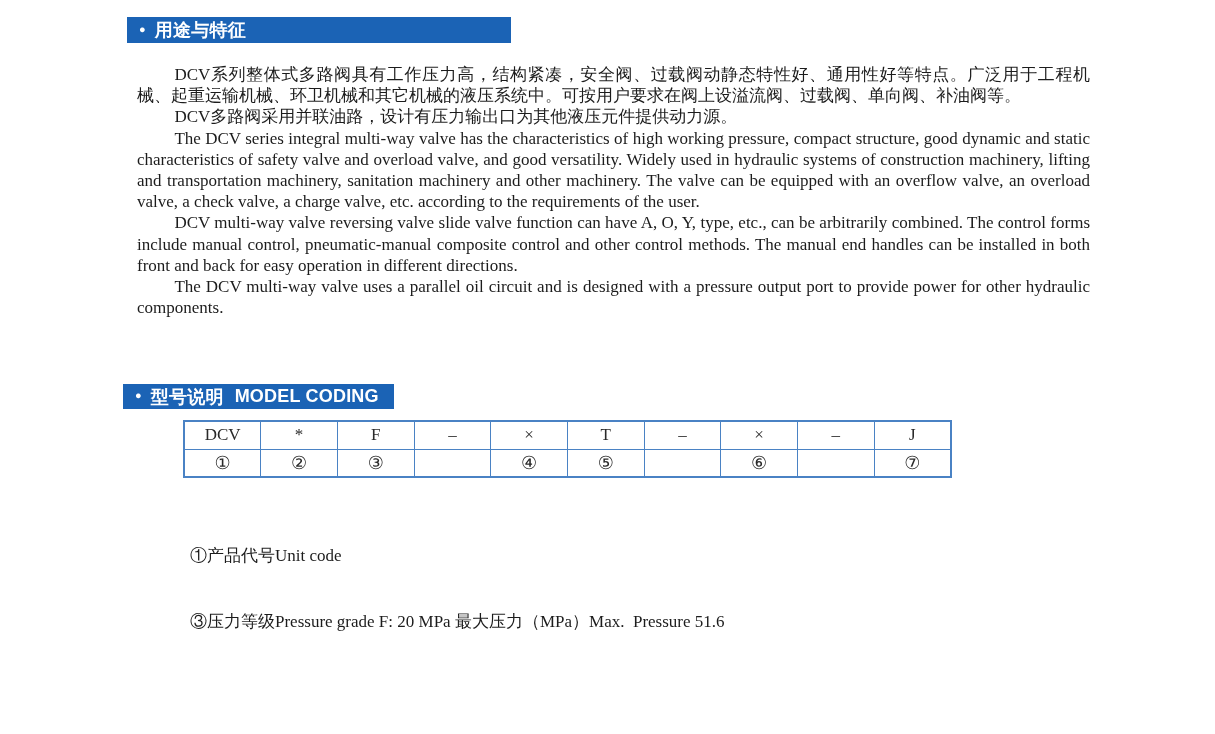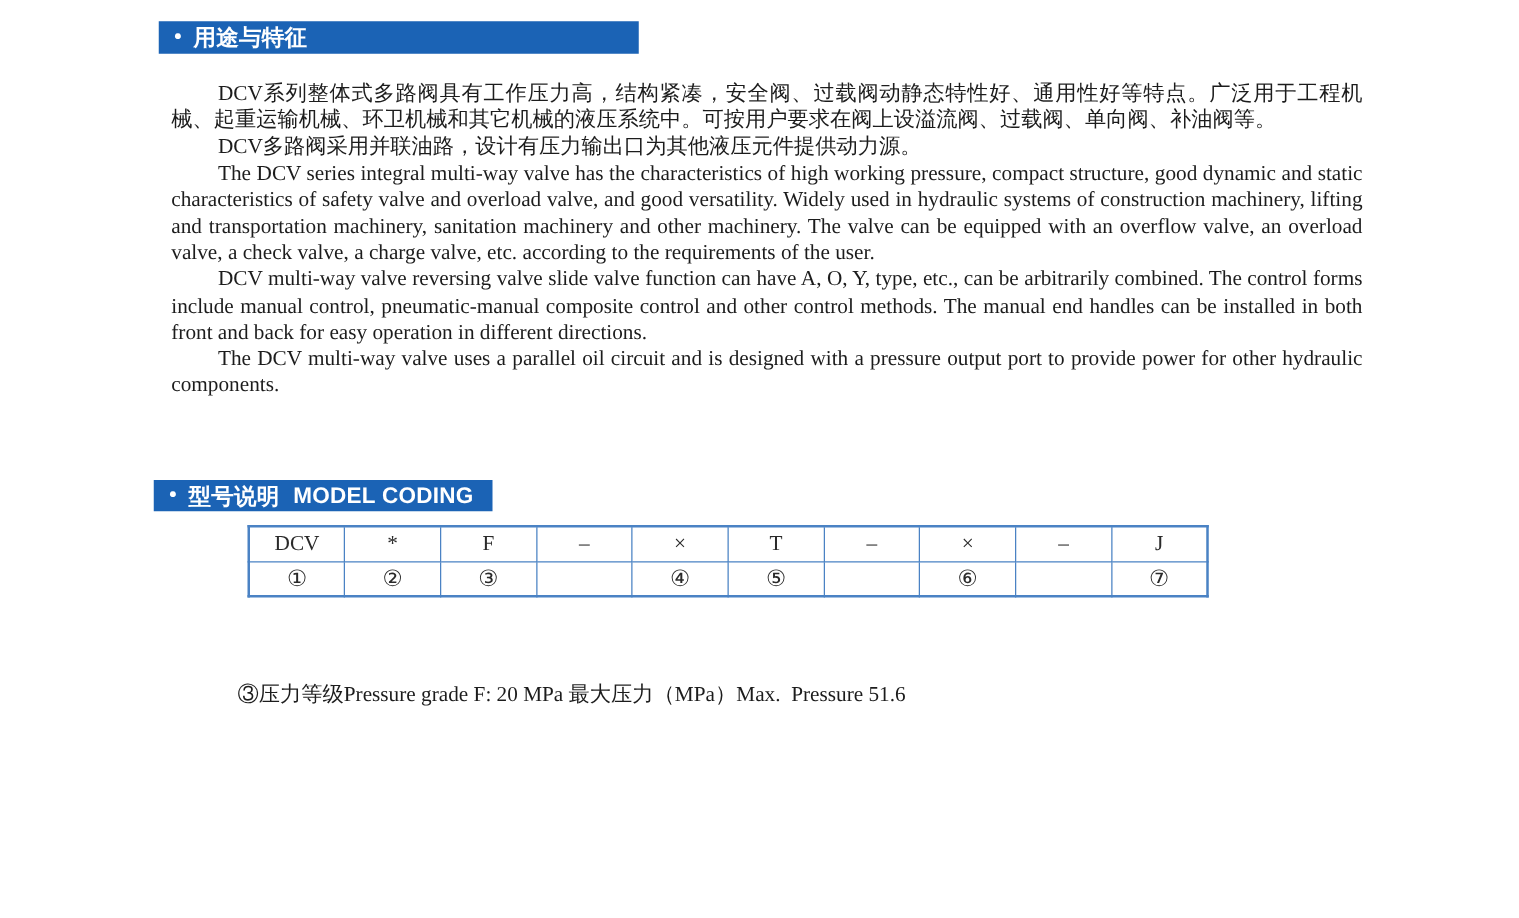--- a/index.html
+++ b/index.html
@@ -23,21 +23,21 @@
   #banner-1 { left:127px; top:17px; width:384px; height:26px; }
   #banner-2 { left:123px; top:384px; width:271px; height:25px; }
 
   .text-block {
     position:absolute; left:137px; top:64px; width:953px;
     font-size:17px; line-height:21.2px; text-align:justify;
   }
   .text-block p { text-indent:2.2em; margin:0; }
 
   .mc-table {
-    position:absolute; left:198px; top:420px;
+    position:absolute; left:183px; top:420px;
     border-collapse:collapse; table-layout:fixed; width:767px;
     border:2px solid var(--table_border,#4a82c4);
   }
   .mc-table td {
     width:76.7px; height:28px; border:1px solid var(--table_border,#4a82c4);
     text-align:center; vertical-align:middle; font-size:17px; color:#2a2a2a;
   }
   .mc-table tr.positions td { font-size:18px; }
 
   .notes {
@@ -93,20 +93,21 @@
       <td>⑤</td>
       <td></td>
       <td>⑥</td>
       <td></td>
       <td>⑦</td>
     </tr>
   </tbody>
     </table>
 
   <div class="notes">
+    <div class="note">①产品代号Unit code</div>
     <div class="note">③压力等级Pressure grade F: 20 MPa 最大压力（MPa）Max.  Pressure 51.6</div>
     
     
     
     
     
   </div>
 
 </div>
 

